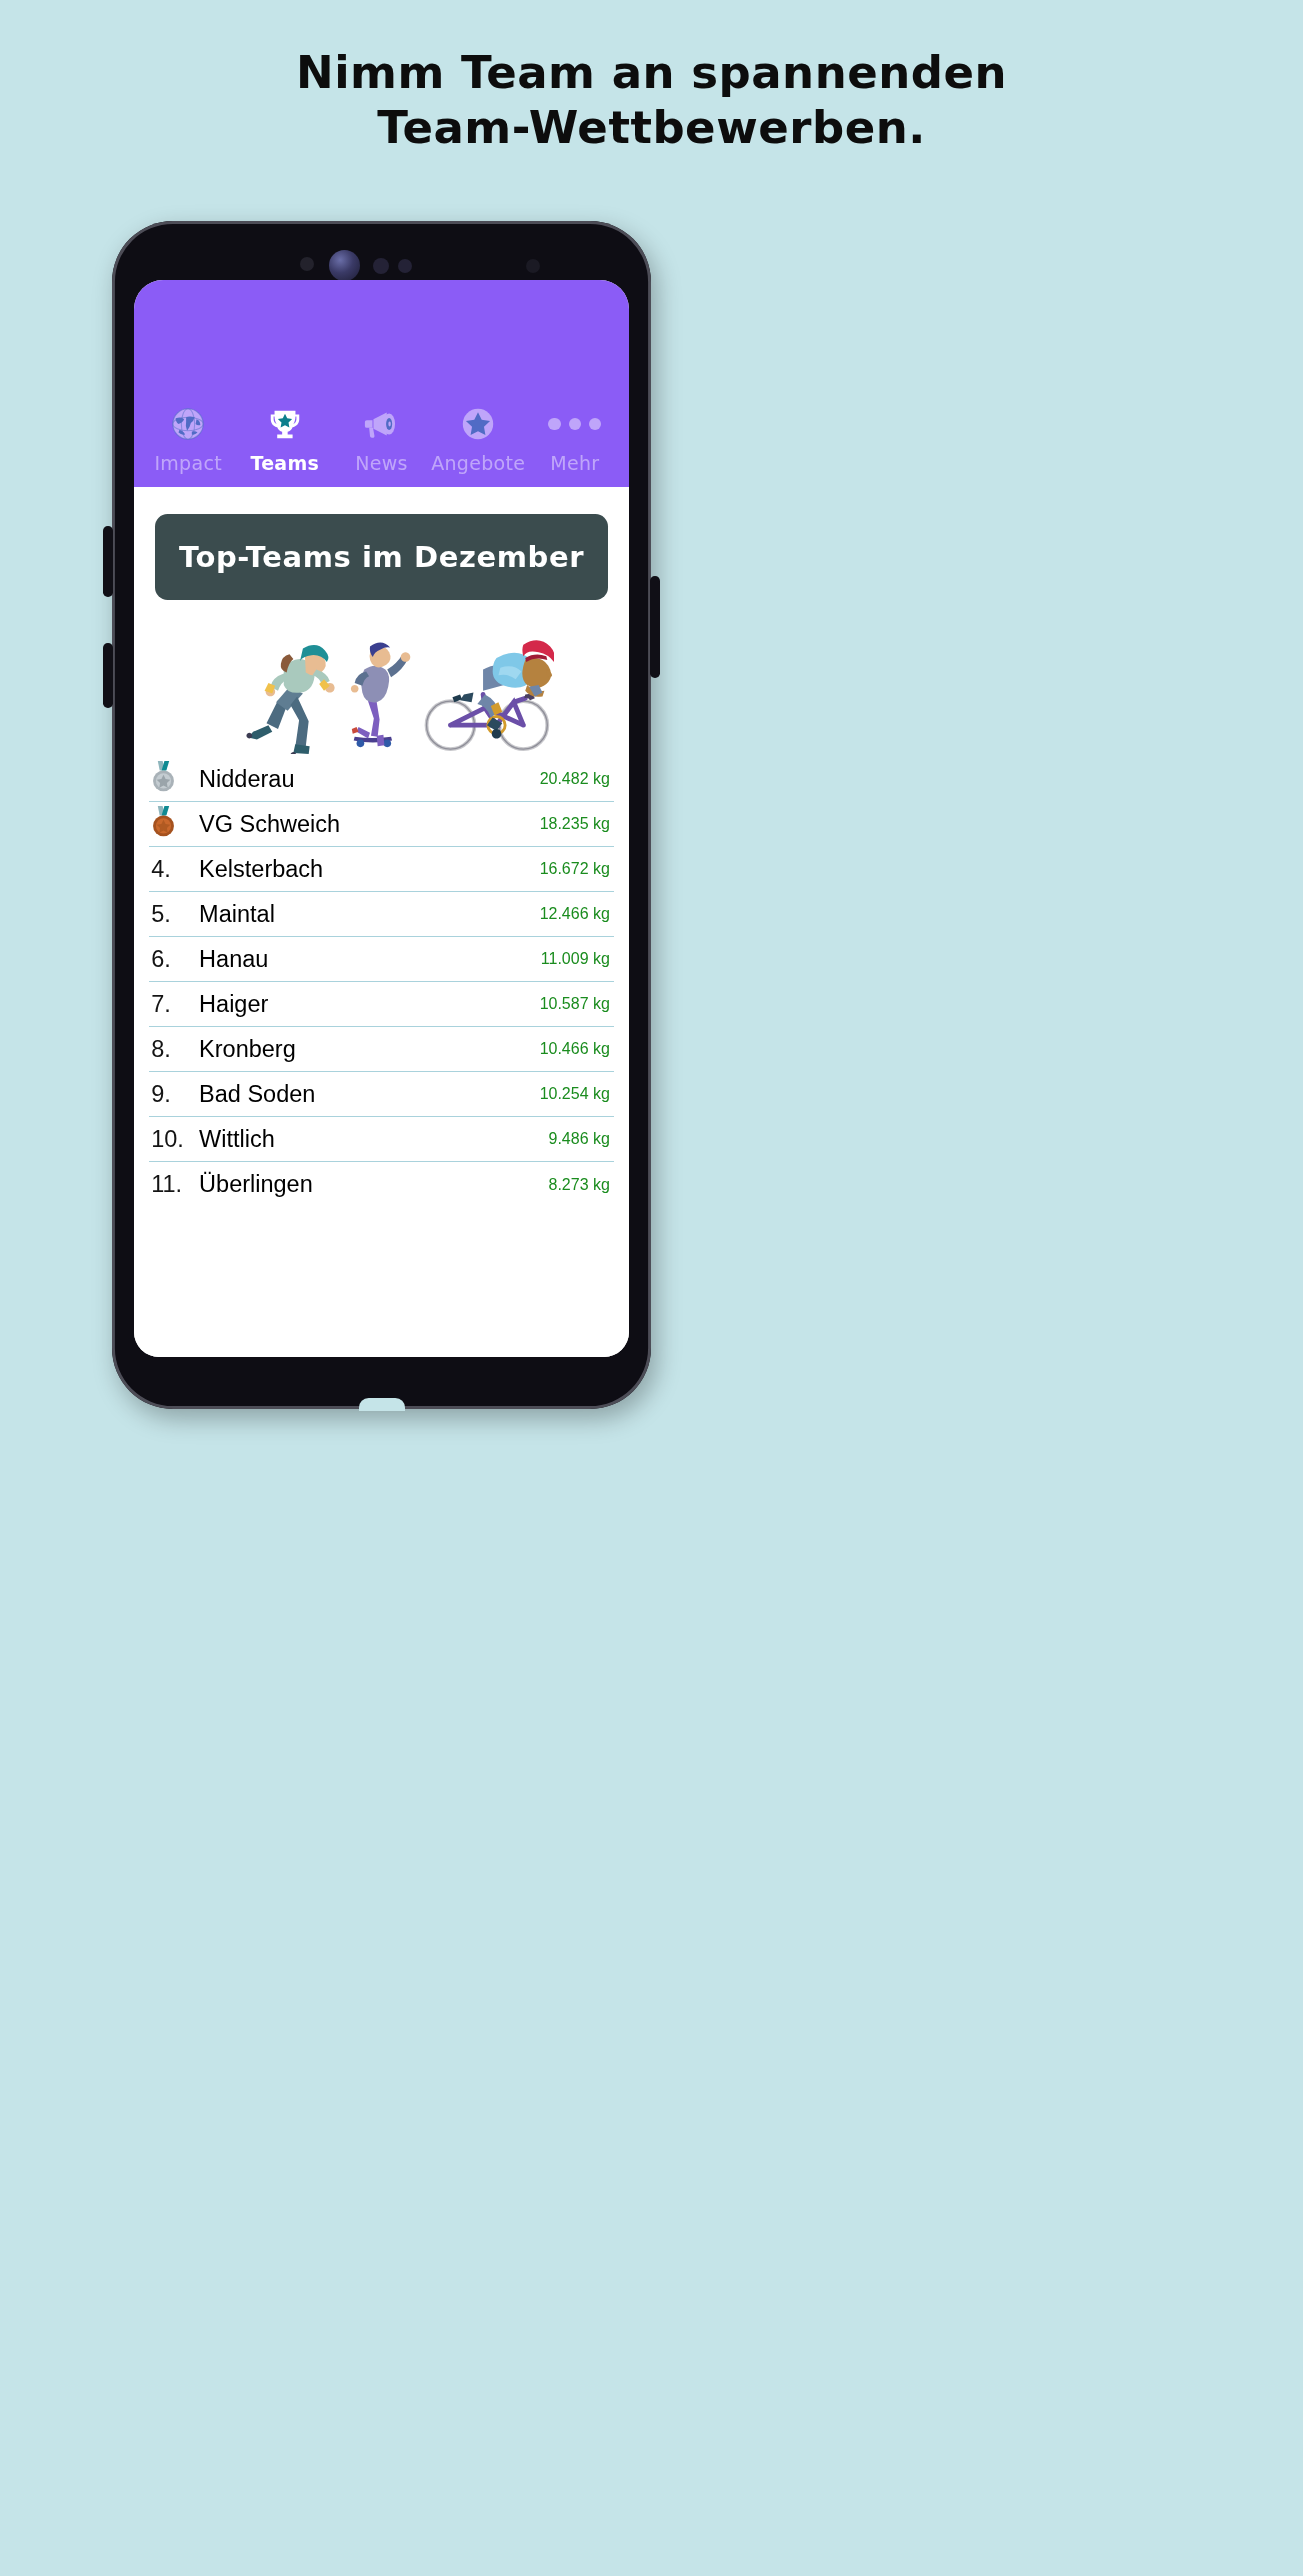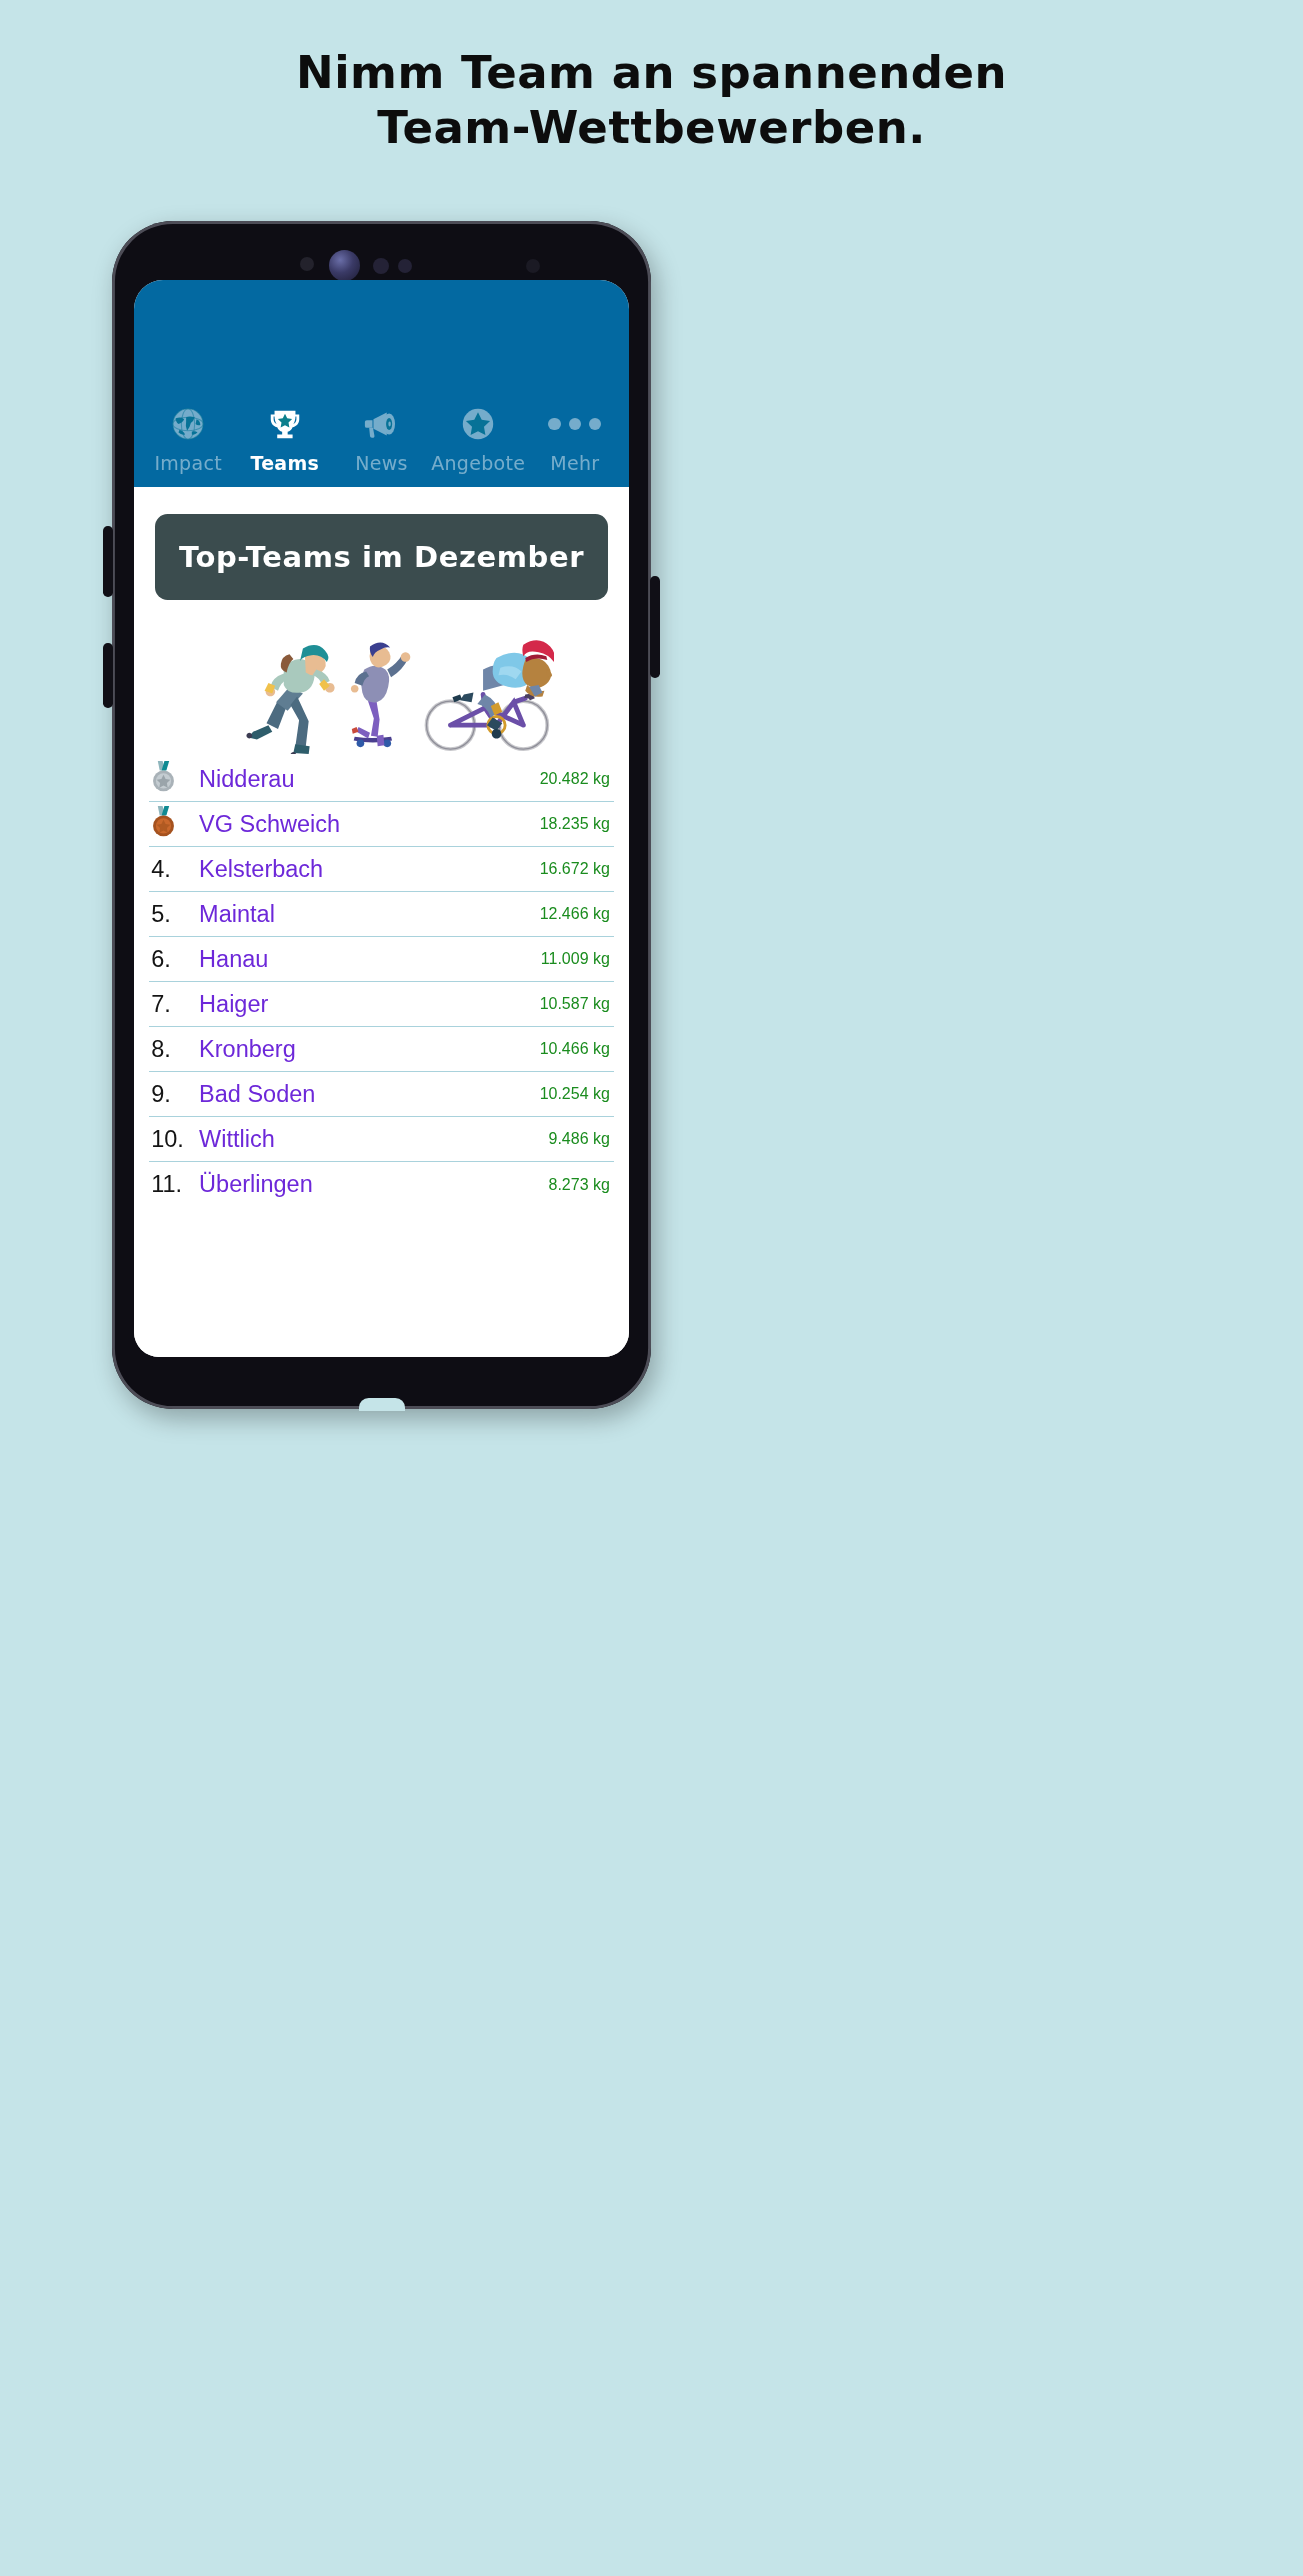--- a/index.html
+++ b/index.html
@@ -55,21 +55,21 @@
     left:22px; top:59px;
     width:495px; height:1077px;
     border-radius:29px 29px 25px 25px;
     overflow:hidden;
     background:#ffffff;
   }
 
   
   #tabbar{
     height:207px;
-    background:#0369a1;
+    background:#8b5cf6;
     display:flex;
     align-items:flex-end;
     padding:0 5.8px 13.4px 5.8px;
     box-sizing:border-box;
   }
   .tab{
     flex:1;
     display:flex;flex-direction:column;align-items:center;
     gap:8.6px;
     opacity:.45;
@@ -136,21 +136,21 @@
     padding-left:1.9px;
     box-sizing:border-box;
   }
   .medal{
     width:44px;flex:0 0 44px;
     display:flex;align-items:center;justify-content:flex-start;
     padding-left:1.9px;box-sizing:border-box;
   }
   .team{
     flex:1;
-    font-size:23.5px;color:#6d28d9;
+    font-size:23.5px;color:#000000;
     padding-left:5.8px;
   }
   .val{
     font-size:16px;
     color:#1a8c1e;
     text-align:right;
     padding-right:3.8px;
     white-space:nowrap;
   }
 

